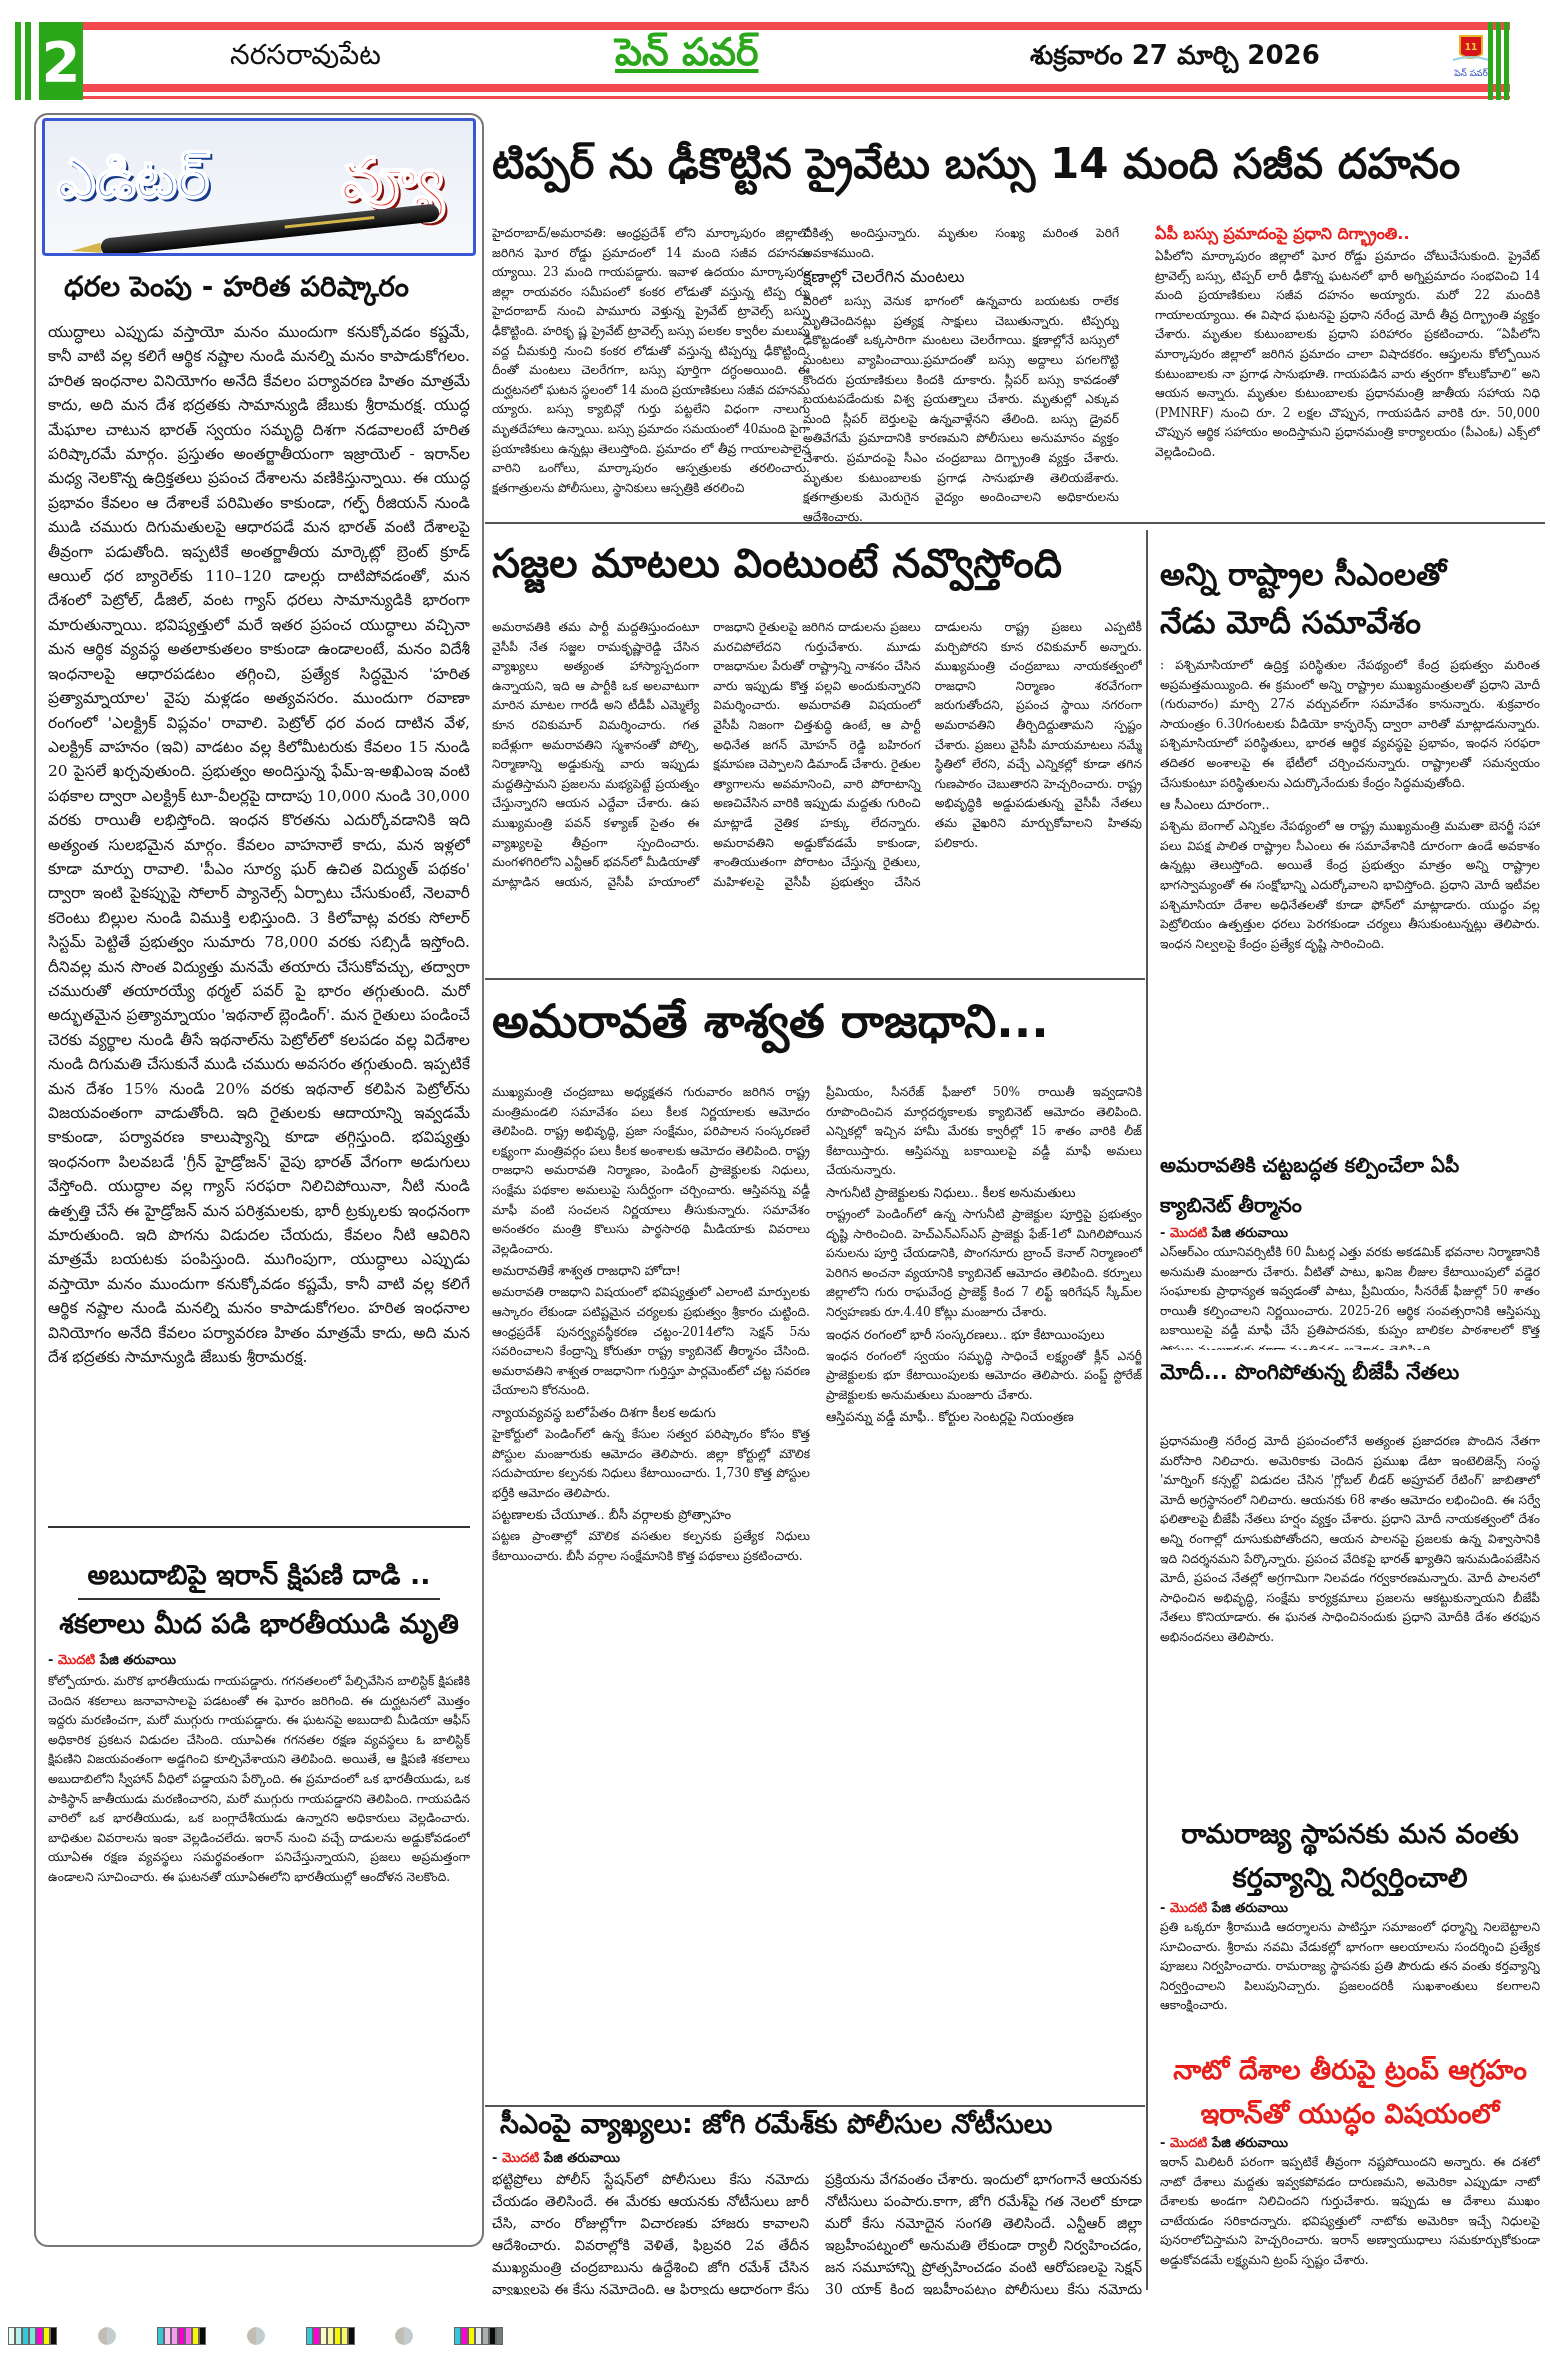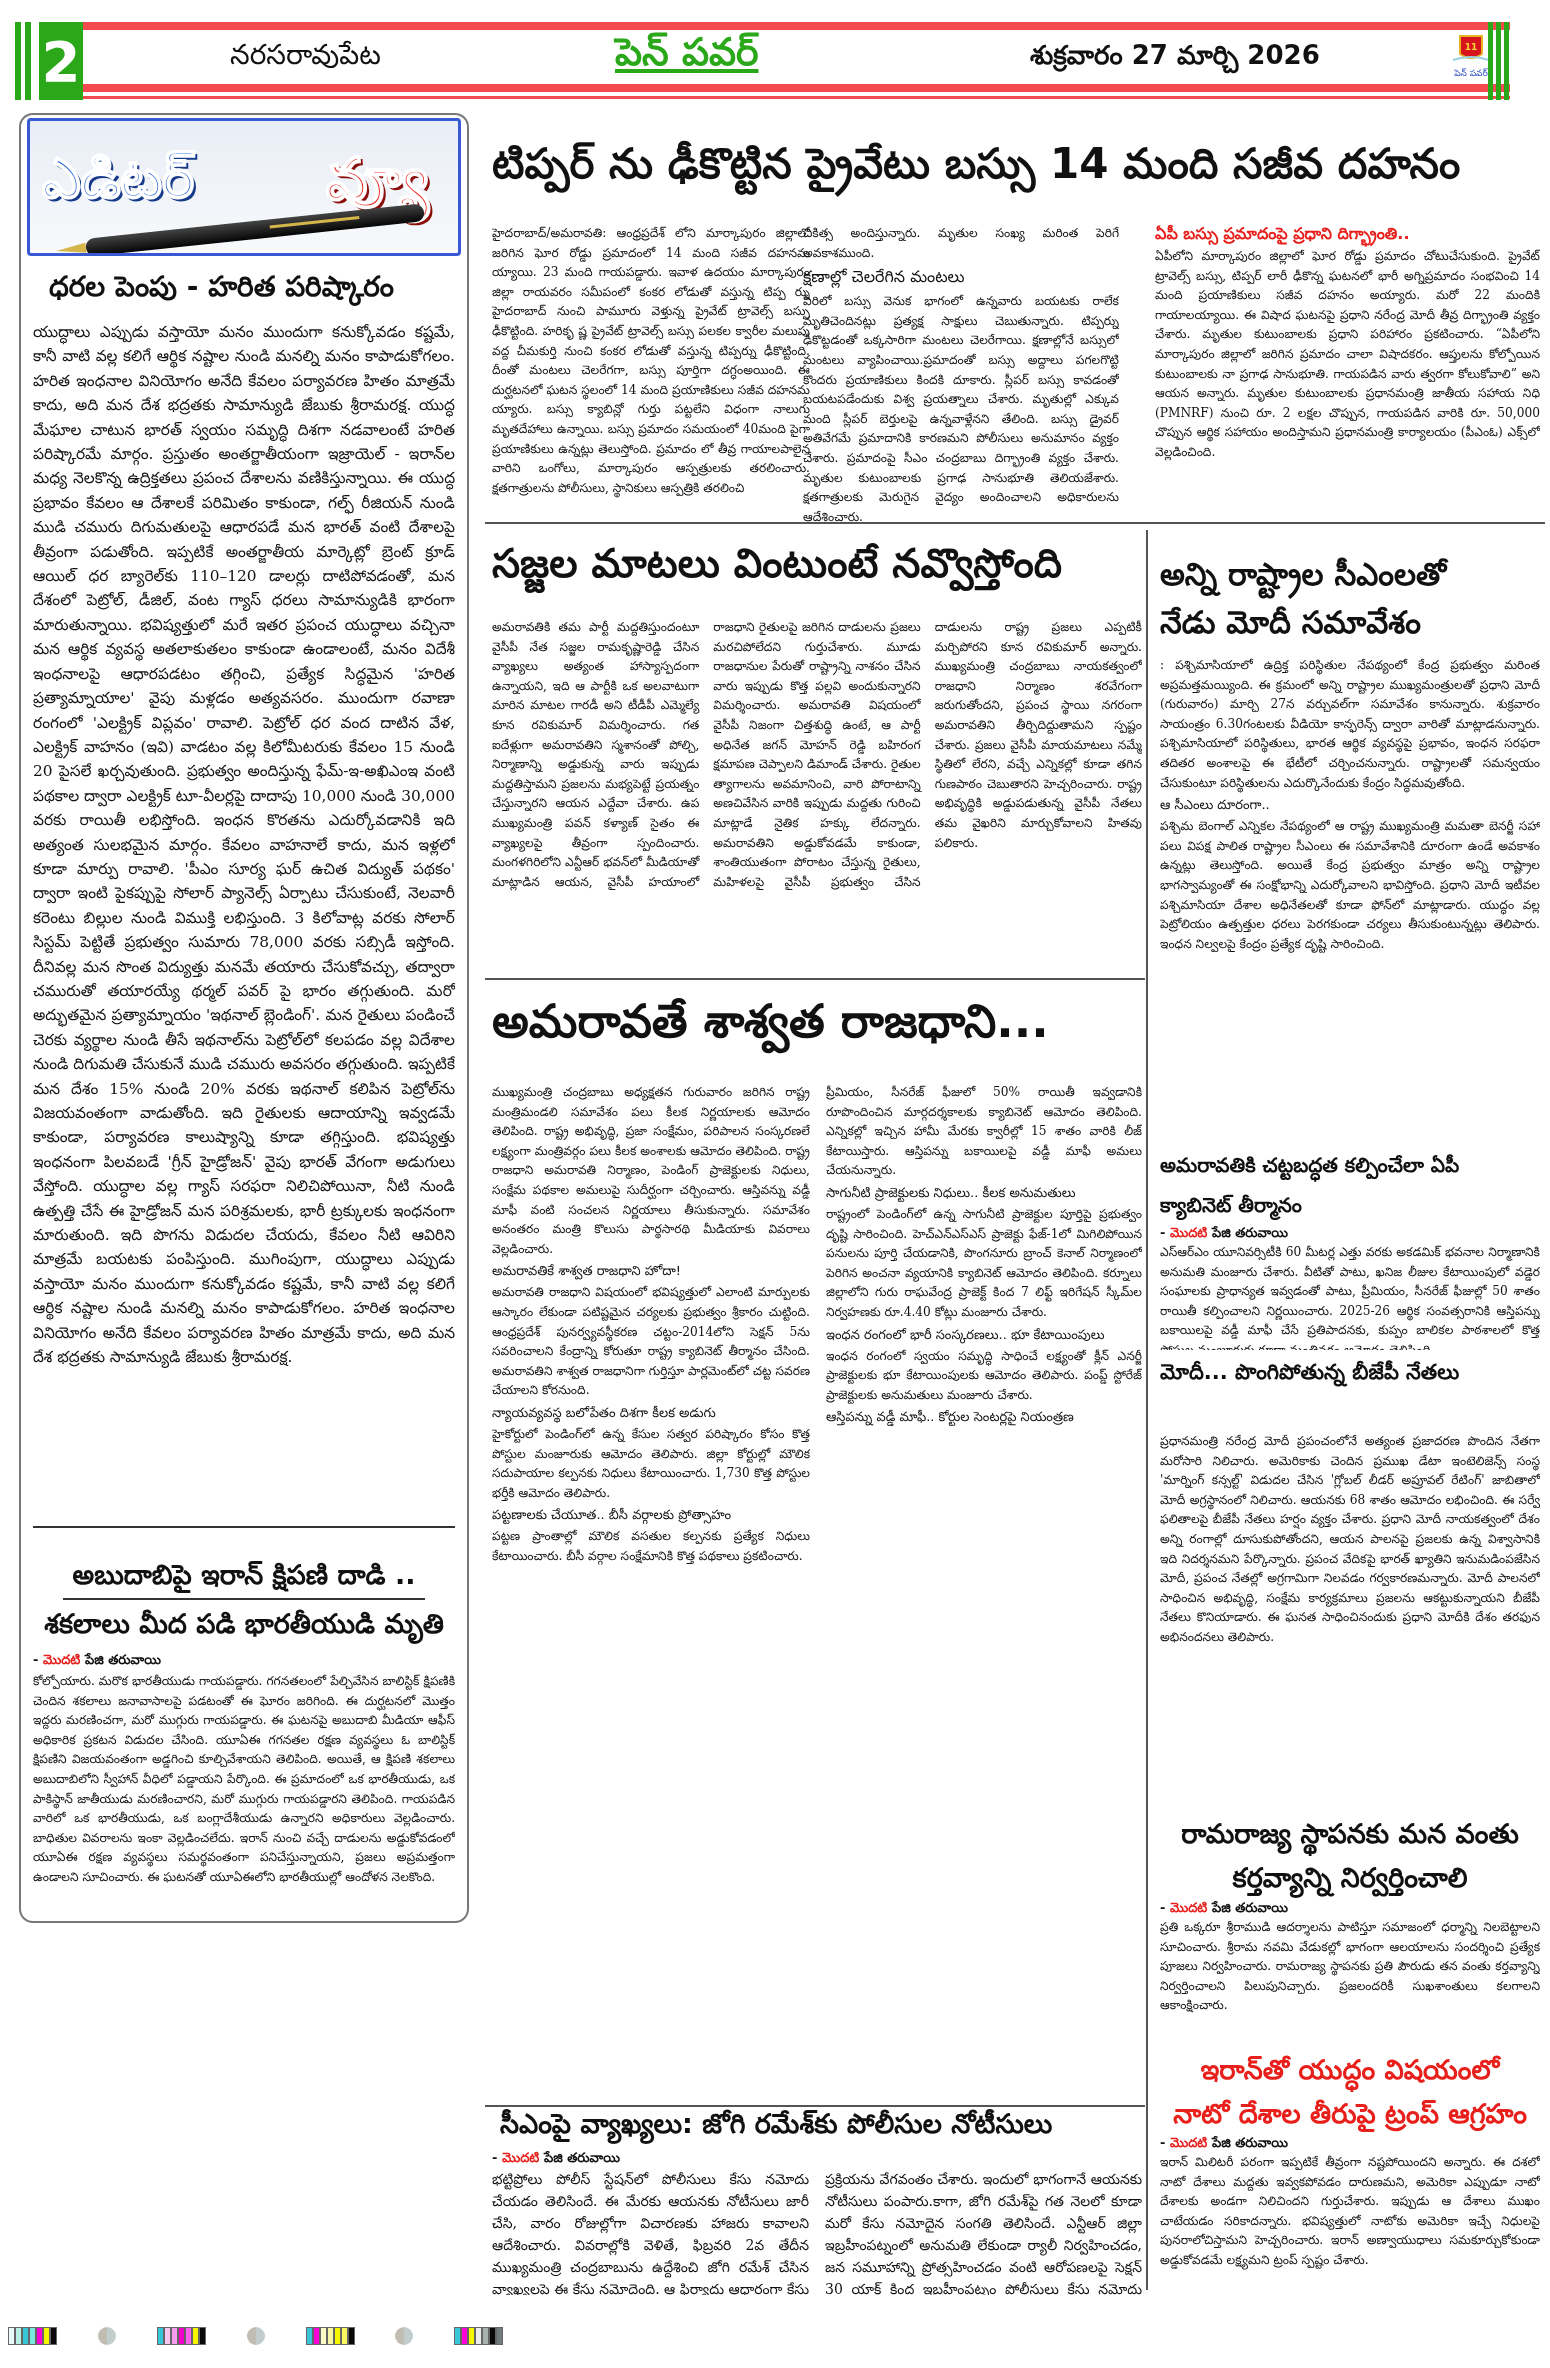--- a/index.html
+++ b/index.html
@@ -10,21 +10,21 @@
 .mh-bar-b2{position:absolute;left:0;top:74px;width:100%;height:3px;background:#f24a4f}
 .mh-stripes{position:absolute;left:0;top:0;width:68px;height:78px;background:#fff}
 .mh-stripes i{position:absolute;top:0;width:6px;height:78px;background:#2aa81a}
 .mh-num{position:absolute;left:24px;top:0;width:44px;height:78px;background:#2aa81a;color:#fff;font:bold 56px "DejaVu Sans",sans-serif;display:flex;align-items:center;justify-content:center}
 .mh-city{position:absolute;left:215px;top:16px;font-size:28px;color:#111}
 .mh-title{position:absolute;left:600px;top:8px;font-size:38px;font-weight:bold;color:#2aa81a;text-decoration:underline;text-decoration-thickness:4px;text-underline-offset:4px}
 .mh-date{position:absolute;left:1015px;top:18px;font-size:26px;font-weight:bold}
 .mh-logo{position:absolute;left:1435px;top:10px;width:42px;height:50px}
 .mh-rstripes{position:absolute;right:0;top:0;width:22px;height:78px}
 .mh-rstripes i{position:absolute;top:0;width:5px;height:78px;background:#2aa81a}
-.leftbox{position:absolute;left:19px;top:113px;width:450px;height:1810px;border:2px solid #777;border-radius:14px;padding:0 12px}
+.leftbox{position:absolute;left:34px;top:113px;width:450px;height:2134px;border:2px solid #777;border-radius:14px;padding:0 12px}
 .ev-banner{height:138px;margin:3px -6px 0;border:3px solid #3b58d4;background:linear-gradient(#e9eef6,#f7f9fb);position:relative;border-radius:4px;overflow:hidden}
 .ev-banner .w1{position:absolute;left:12px;top:26px;font:bold 54px "DejaVu Sans",sans-serif;color:#2b66d8;-webkit-text-stroke:2px #fff;text-shadow:3px 3px 0 #153a8a}
 .ev-banner .w2{position:absolute;left:296px;top:24px;font:bold 58px "DejaVu Sans",sans-serif;color:#e8201c;-webkit-text-stroke:2px #fff;text-shadow:3px 3px 0 #8b0e0a}
 .ev-pen{position:absolute;left:55px;top:100px;width:340px;height:18px;background:linear-gradient(#444,#050505);border-radius:9px;transform:rotate(-6deg)}
 .ev-pen:before{content:"";position:absolute;left:-30px;top:4px;border-right:30px solid #d4b64a;border-top:5px solid transparent;border-bottom:5px solid transparent}
 .ev-pen:after{content:"";position:absolute;left:185px;top:6px;width:90px;height:3px;background:#d4b64a}
 .ev-head{font-size:28px;font-weight:bold;margin:14px 16px 10px}
 .body{font-size:15.4px;line-height:24.4px;text-align:justify;font-family:"DejaVu Serif",serif}
 .small{font-size:12.2px;line-height:19.6px;text-align:justify;font-family:"DejaVu Serif",serif}
 .h-left2{font-size:27px;font-weight:bold;text-align:center;margin-top:28px;line-height:38px}
@@ -154,22 +154,22 @@
 <div class="col h-main" style="left:1160px;top:1812px;width:380px;font-size:27px;line-height:44px;text-align:center">
   <div>రామరాజ్య స్థాపనకు మన వంతు</div>
   <div>కర్తవ్యాన్ని నిర్వర్తించాలి</div>
 </div>
 <div class="col" style="left:1160px;top:1900px;width:380px;height:130px;overflow:hidden">
   <div class="byline" style="margin:0">- <span class="red">మొదటి</span> <span>పేజి తరువాయి</span></div>
   <div class="small">ప్రతి ఒక్కరూ శ్రీరాముడి ఆదర్శాలను పాటిస్తూ సమాజంలో ధర్మాన్ని నిలబెట్టాలని సూచించారు. శ్రీరామ నవమి వేడుకల్లో భాగంగా ఆలయాలను సందర్శించి ప్రత్యేక పూజలు నిర్వహించారు. రామరాజ్య స్థాపనకు ప్రతి పౌరుడు తన వంతు కర్తవ్యాన్ని నిర్వర్తించాలని పిలుపునిచ్చారు. ప్రజలందరికీ సుఖశాంతులు కలగాలని ఆకాంక్షించారు.</div>
 </div>
 
 <div class="col h-main" style="left:1160px;top:2048px;width:380px;font-size:27px;line-height:44px;text-align:center;color:#e8201c">
+  <div>నాటో దేశాల తీరుపై ట్రంప్ ఆగ్రహం</div>
   <div>ఇరాన్‌తో యుద్ధం విషయంలో</div>
-  <div>నాటో దేశాల తీరుపై ట్రంప్ ఆగ్రహం</div>
 </div>
 <div class="col" style="left:1160px;top:2135px;width:380px;height:160px;overflow:hidden">
   <div class="byline" style="margin:0">- <span class="red">మొదటి</span> <span>పేజి తరువాయి</span></div>
   <div class="small">ఇరాన్ మిలిటరీ పరంగా ఇప్పటికే తీవ్రంగా నష్టపోయిందని అన్నారు. ఈ దశలో నాటో దేశాలు మద్దతు ఇవ్వకపోవడం దారుణమని, అమెరికా ఎప్పుడూ నాటో దేశాలకు అండగా నిలిచిందని గుర్తుచేశారు. ఇప్పుడు ఆ దేశాలు ముఖం చాటేయడం సరికాదన్నారు. భవిష్యత్తులో నాటోకు అమెరికా ఇచ్చే నిధులపై పునరాలోచిస్తామని హెచ్చరించారు. ఇరాన్ అణ్వాయుధాలు సమకూర్చుకోకుండా అడ్డుకోవడమే లక్ష్యమని ట్రంప్ స్పష్టం చేశారు.</div>
 </div>
 
 <div class="hline" style="left:485px;top:2105px;width:660px"></div>
 <div class="col h-main" style="left:500px;top:2108px;width:640px;font-size:27px">సీఎంపై వ్యాఖ్యలు: జోగి రమేశ్‌కు పోలీసుల నోటీసులు</div>
 <div class="col" style="left:492px;top:2150px;width:650px;height:145px;overflow:hidden">
   <div class="byline" style="margin:0">- <span class="red">మొదటి</span> <span>పేజి తరువాయి</span></div>

